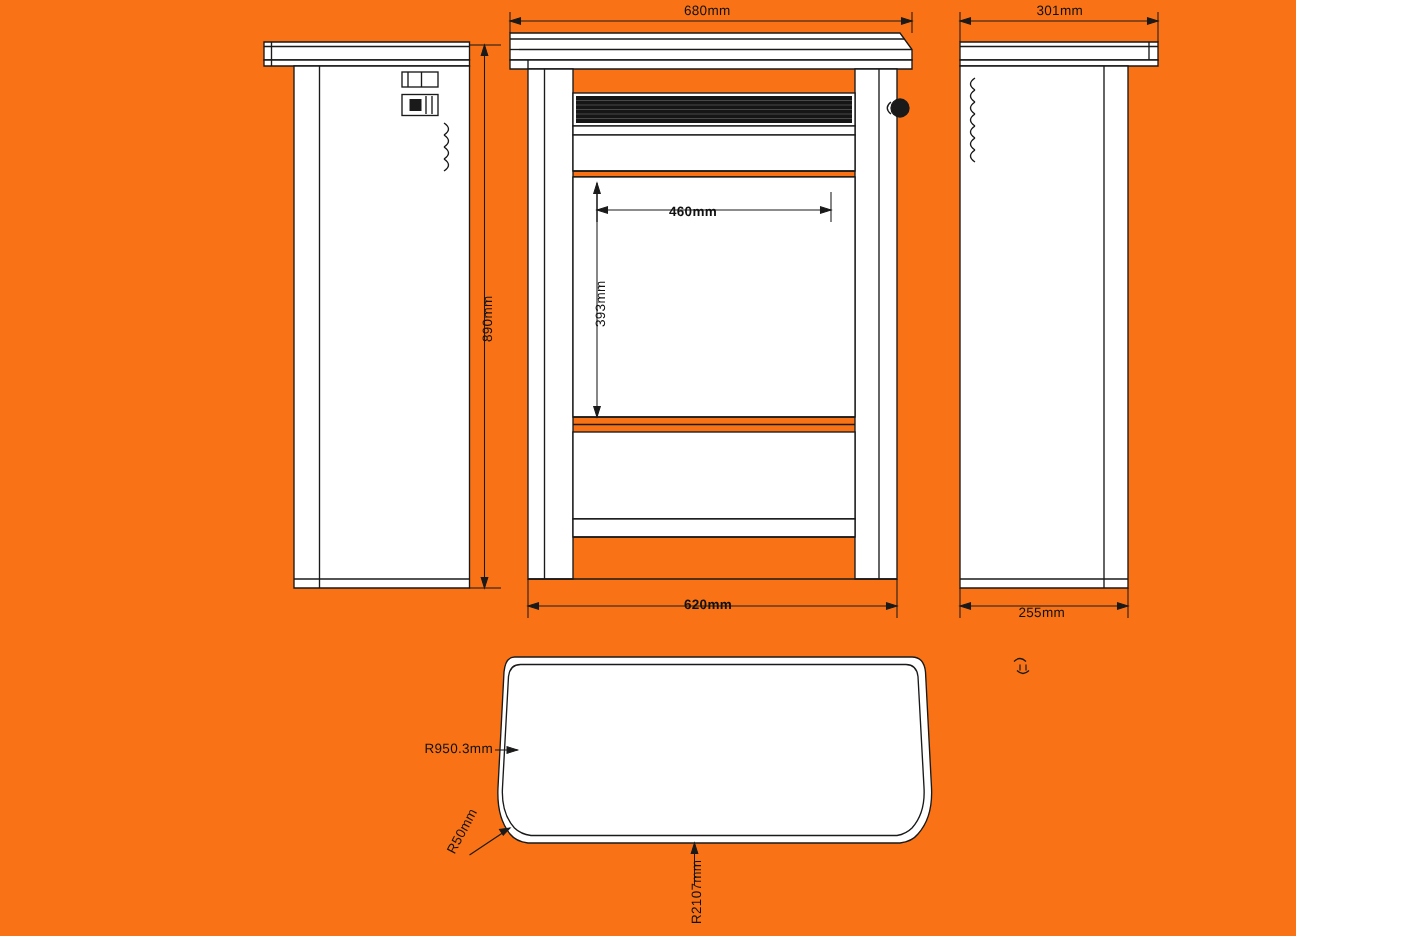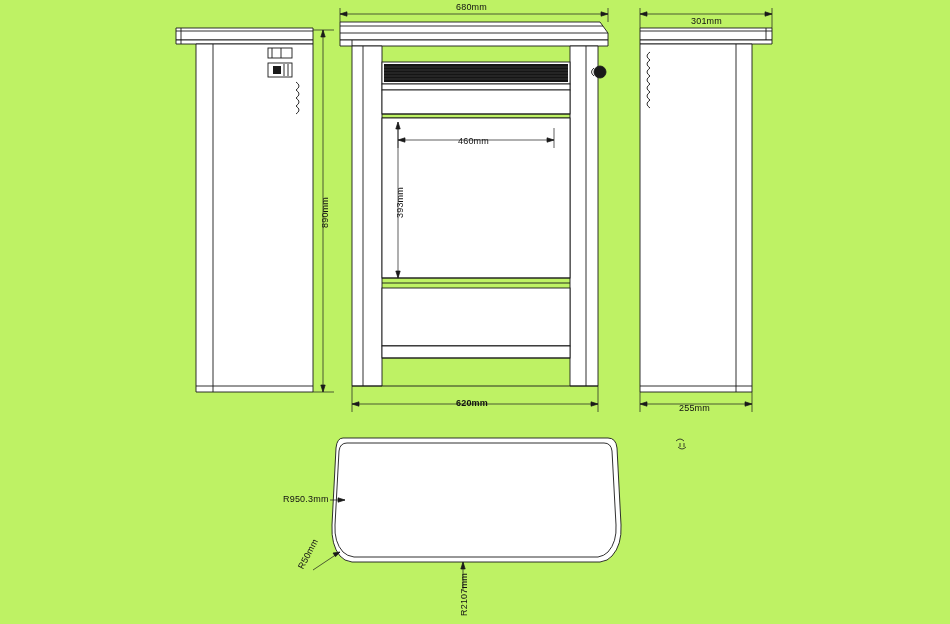--- a/index.html
+++ b/index.html
@@ -9,23 +9,23 @@
   }
   body {
     width: 950px;
     height: 624px;
     font-family: "Liberation Sans", sans-serif;
     color: #1a1a1a;
     overflow: hidden;
   }
   #sheet {
     position: relative;
-    width: 950px;
+    width: 864px;
     height: 624px;
-    background: #bef264;
+    background: #f97316;
   }
   #sheet svg {
     position: absolute;
     left: 0;
     top: 0;
   }
   .dimlabel {
     position: absolute;
     font-family: "Liberation Sans", sans-serif;
     font-size: 9px;
@@ -204,25 +204,25 @@
         <path d="M340 552 L333 553 L335.5 556.7 Z" fill="#1a1a1a"></path>
 
         <line x1="463" y1="590" x2="463" y2="562"></line>
         <path d="M463 562 L460.8 569 L465.2 569 Z" fill="#1a1a1a"></path>
       </g>
     </g>
   </svg>
 
   <div class="dimlabel" style="left:456px; top:2px;">680mm</div>
 
-  <div class="dimlabel" style="left:691px; top:16px;">301mm</div>
+  <div class="dimlabel" style="left:691px; top:2px;">301mm</div>
 
   <div class="dimlabel vert" style="left:320px; top:228px;">890mm</div>
 
-  <div class="dimlabel" style="left:458px; top:136px;">460mm</div>
+  <div class="dimlabel" style="left:446px; top:136px;font-weight:bold;">460mm</div>
 
   <div class="dimlabel vert" style="left:395px; top:218px;">393mm</div>
 
   <div class="dimlabel" style="left:456px; top:398px;font-weight:bold;">620mm</div>
 
   <div class="dimlabel" style="left:679px; top:403px;">255mm</div>
 
   <div class="dimlabel" style="left:283px; top:494px;">R950.3mm</div>
 
   <div class="dimlabel rot-diag" style="left:296px; top:566px;">R50mm</div>

